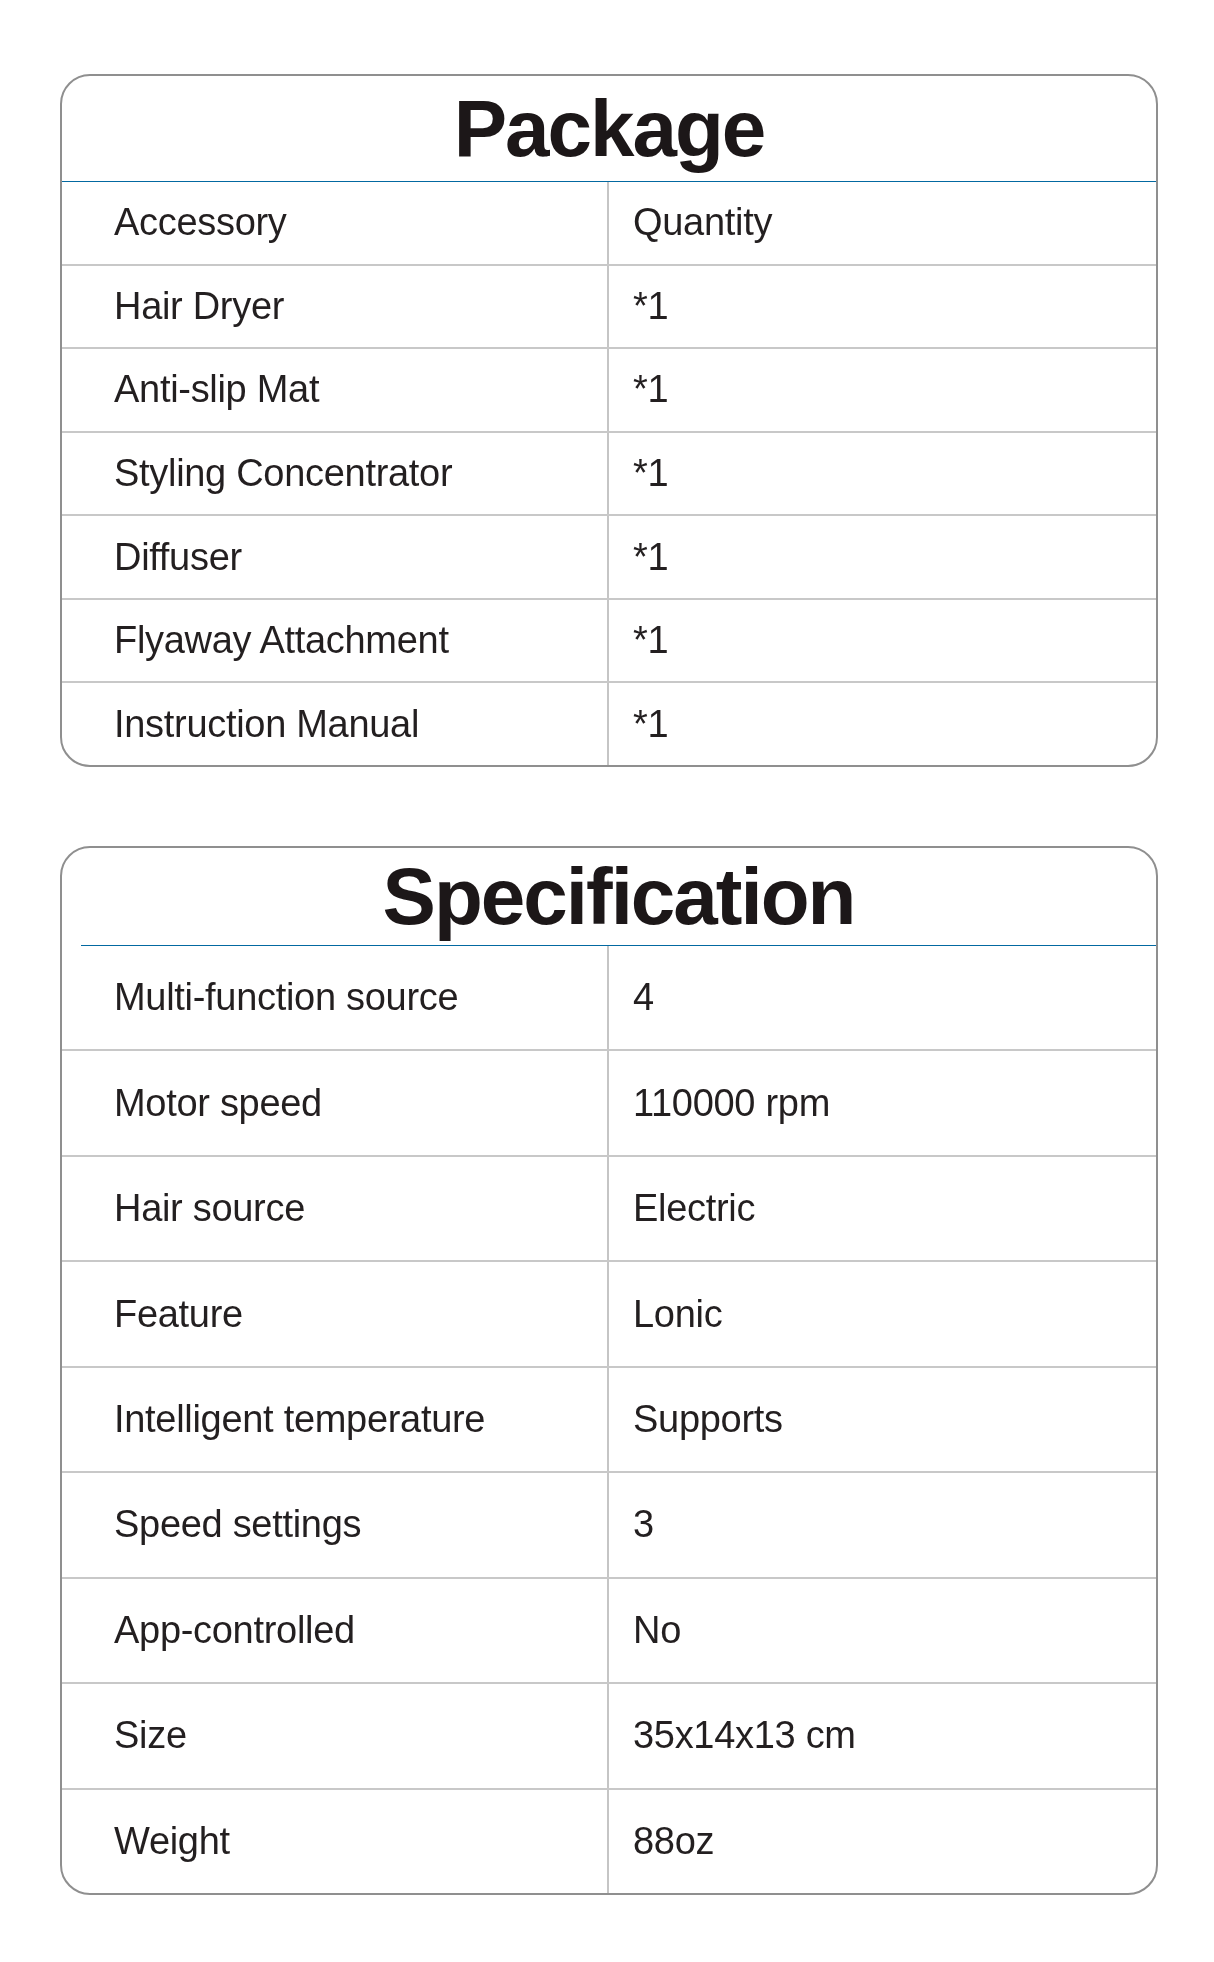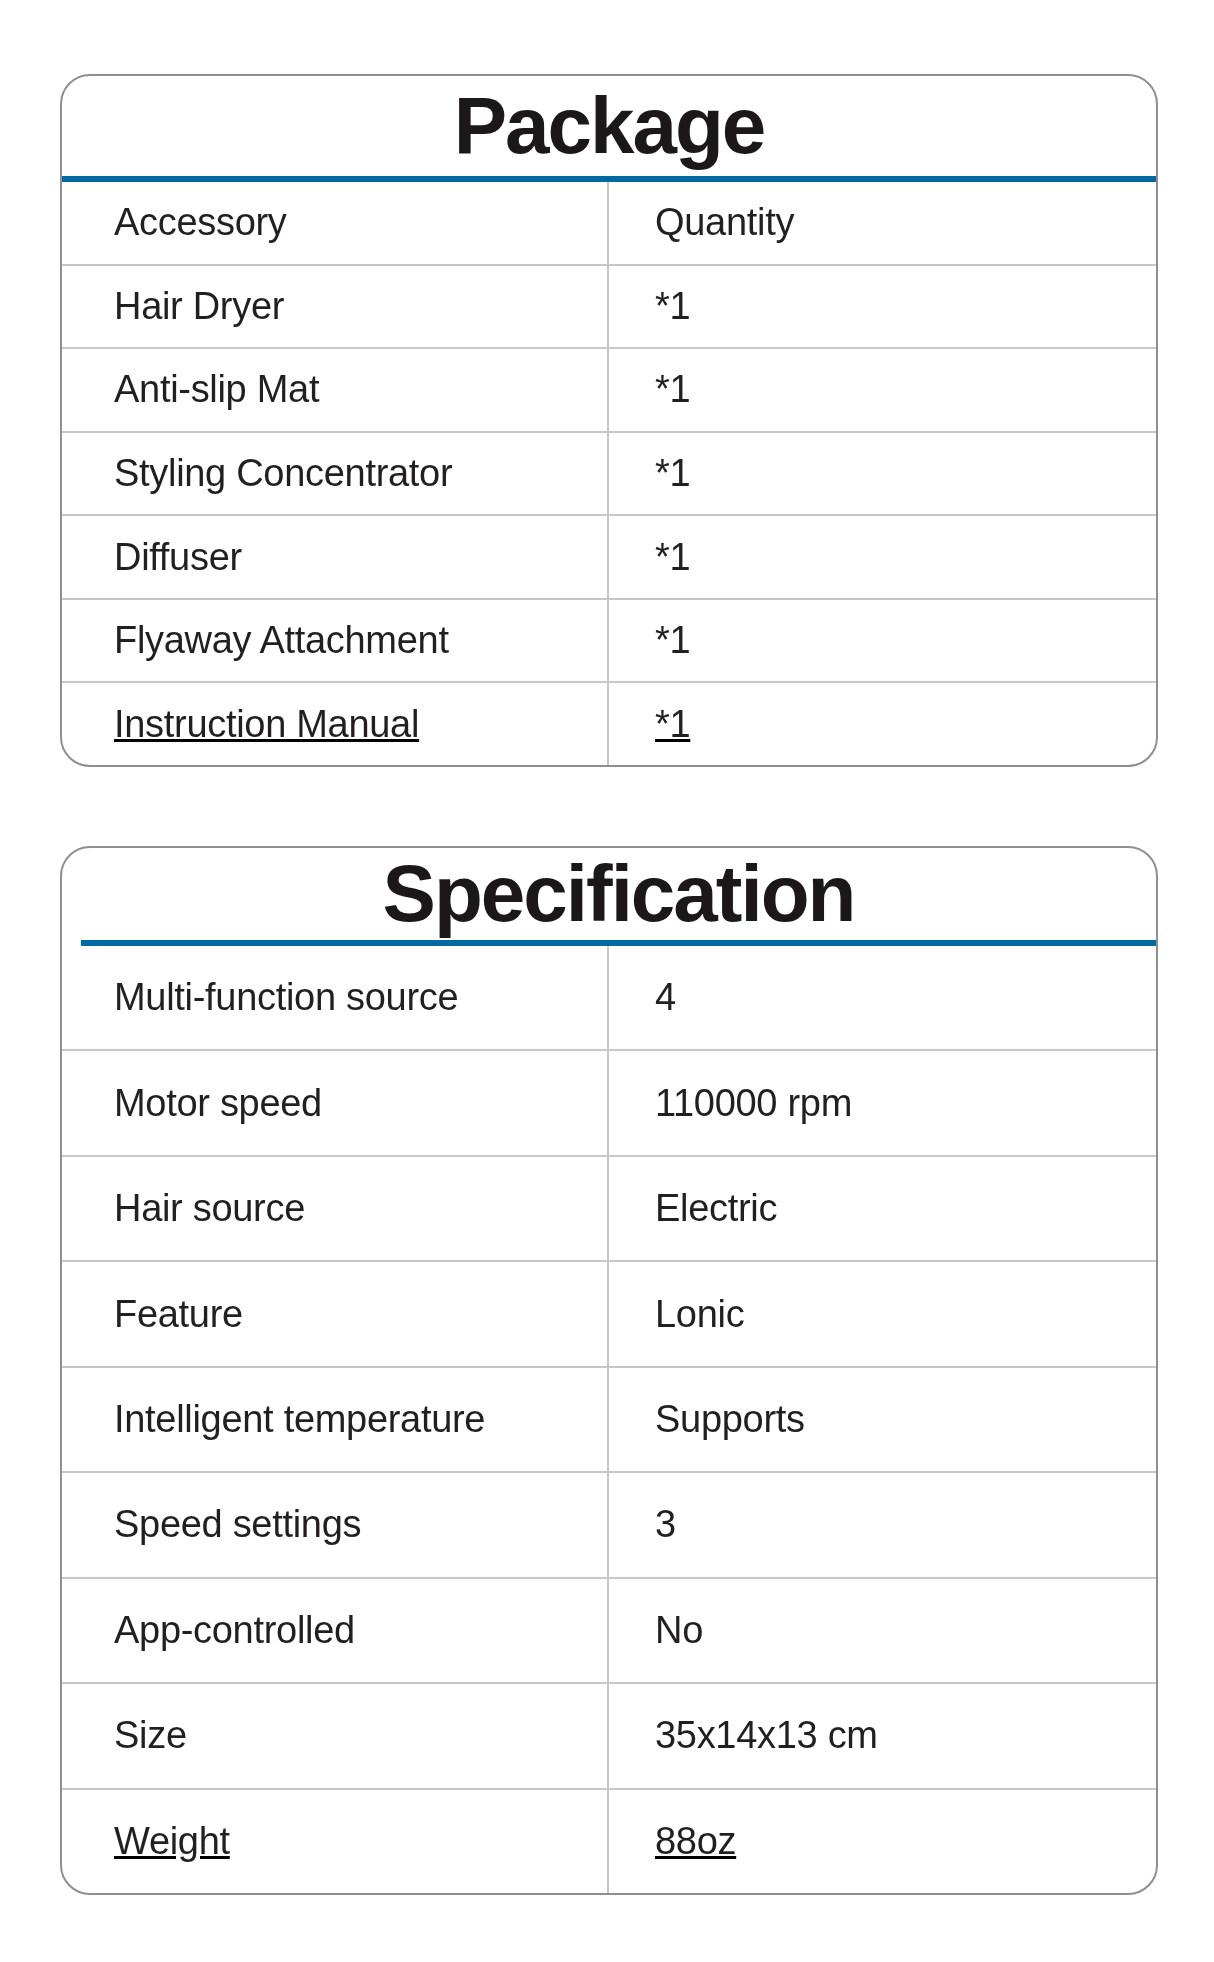--- a/index.html
+++ b/index.html
@@ -28,62 +28,62 @@
     overflow: hidden;
   }
   .card.package { top: 74px;  height: 693px; }
   .card.specification { top: 846px; height: 1049px; }
 
   .card-title {
     flex: 0 0 auto;
     display: flex;
     align-items: center;
     justify-content: center;
-    border-bottom: 6px solid #0369a1;
+    border-bottom: 1px solid #0369a1;
     font-size: 80px;
     font-weight: 700;
     letter-spacing: -2px;
     color: #1c1718;
     box-sizing: border-box;
   }
   .card.package .card-title { height: 106px; }
   .card.specification .card-title { height: 98px; margin-left: 19px; }
 
   .rows {
     flex: 1 1 auto;
     display: flex;
     flex-direction: column;
   }
   .row {
     flex: 1 1 0;
     display: flex;
     border-bottom: 2px solid #c8c8c8;
     box-sizing: border-box;
   }
-  .row:last-child { border-bottom: none; text-decoration: underline; }
+  .row:last-child { border-bottom: none; }
 
   .cell {
     display: flex;
     align-items: center;
     box-sizing: border-box;
     font-size: 38px;
     font-weight: 400;
     color: #231f20;
     letter-spacing: -0.3px;
     white-space: nowrap;
     overflow: hidden;
   }
   .cell.c1 {
     width: 50%;
     border-right: 2px solid #c5c5c5;
     padding-left: 52px;
   }
   .cell.c2 {
     width: 50%;
-    padding-left: 46px;
+    padding-left: 24px;
   }
 </style>
 </head>
 <body>
 
 <div class="canvas">
 
   <div class="card package">
     <div class="card-title">Package</div>
     <div class="rows">

